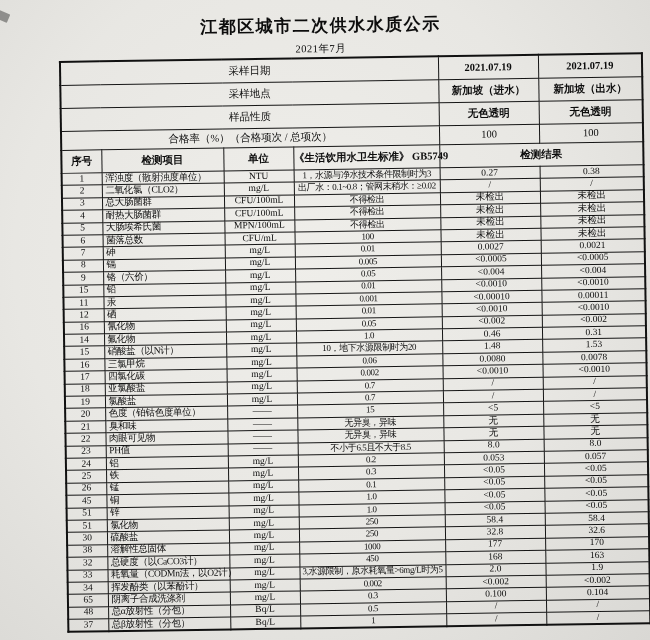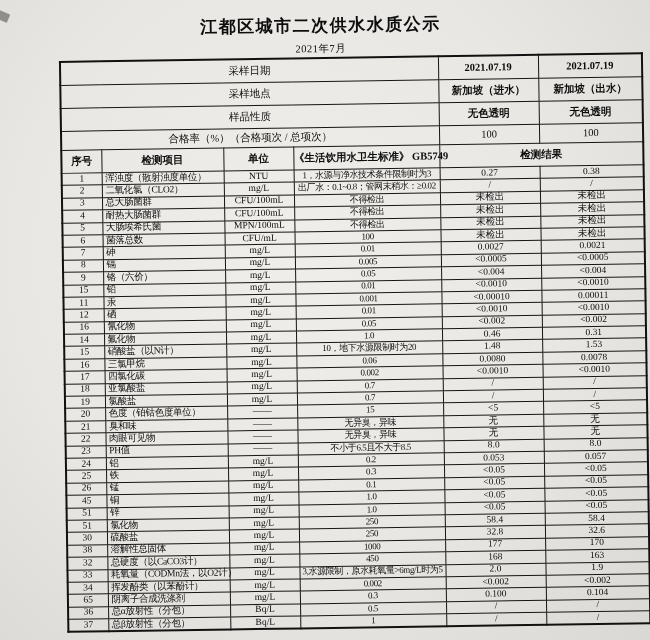--- a/index.html
+++ b/index.html
@@ -371,21 +371,21 @@
   </tr>
         <tr>
     <td class="num">65</td>
     <td class="item">阴离子合成洗涤剂</td>
     <td>mg/L</td>
     <td class="std">0.3</td>
     <td class="num">0.100</td>
     <td class="num">0.104</td>
   </tr>
         <tr>
-    <td class="num">36</td>
+    <td class="num">48</td>
     <td class="item">总α放射性（分包）</td>
     <td>Bq/L</td>
     <td class="std">0.5</td>
     <td class="num">/</td>
     <td class="num">/</td>
   </tr>
         <tr>
     <td class="num">37</td>
     <td class="item">总β放射性（分包）</td>
     <td>Bq/L</td>

